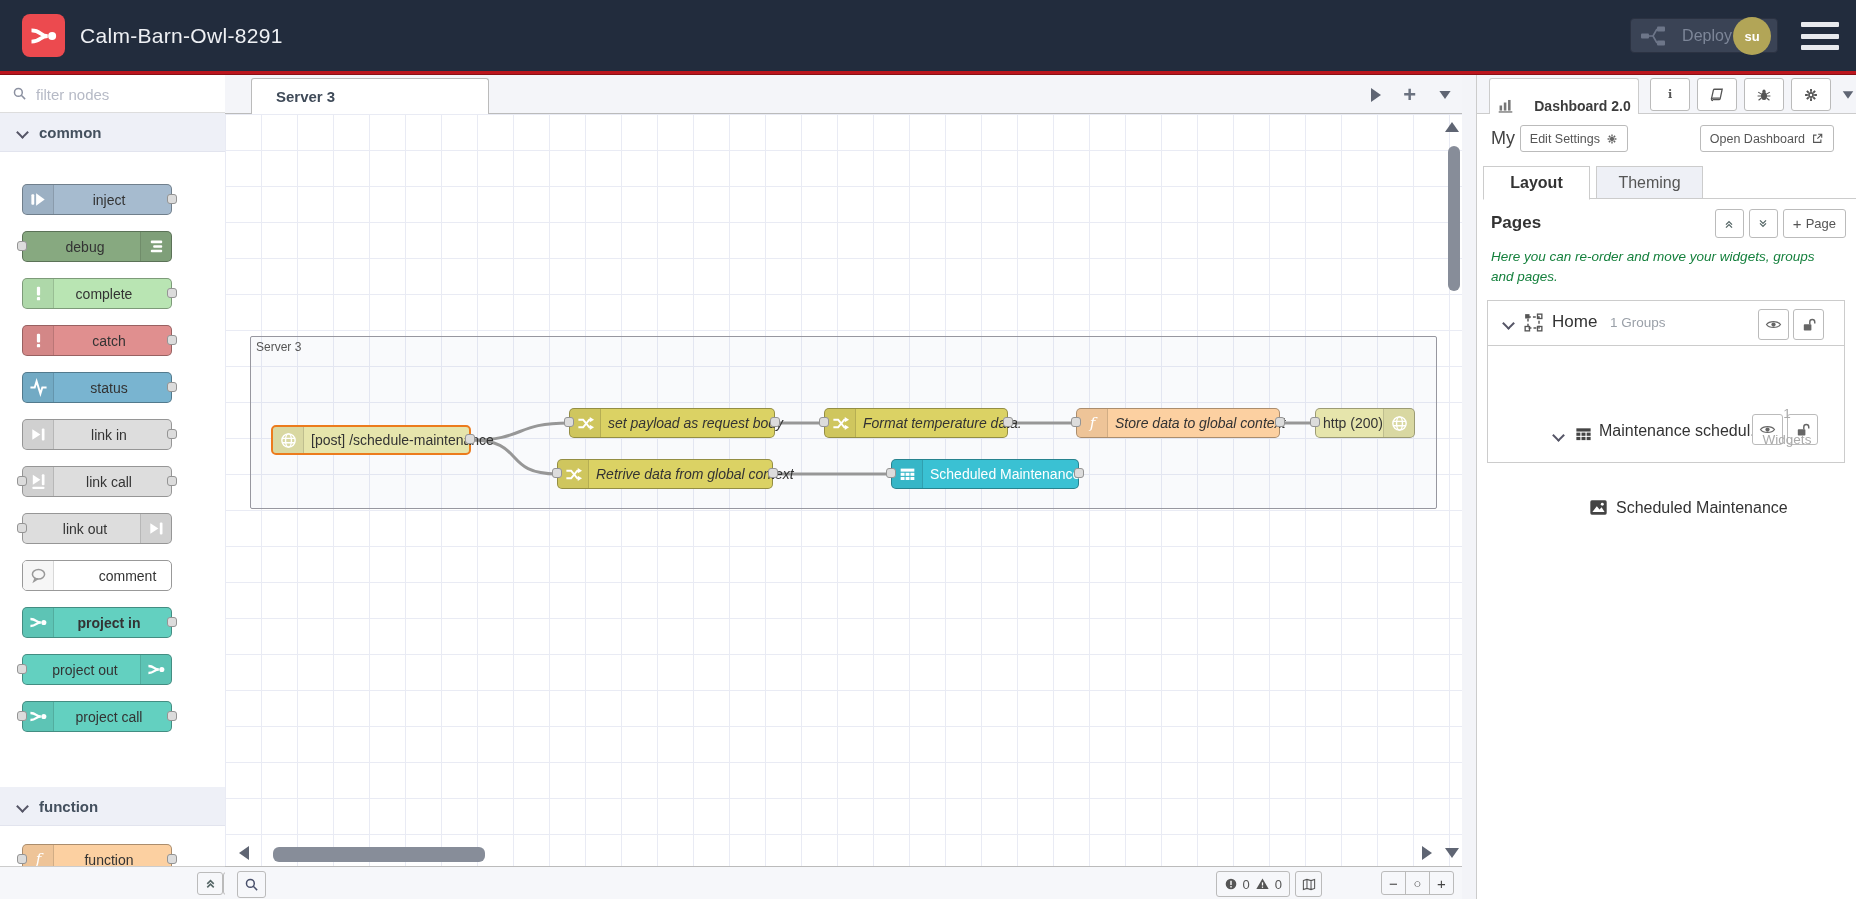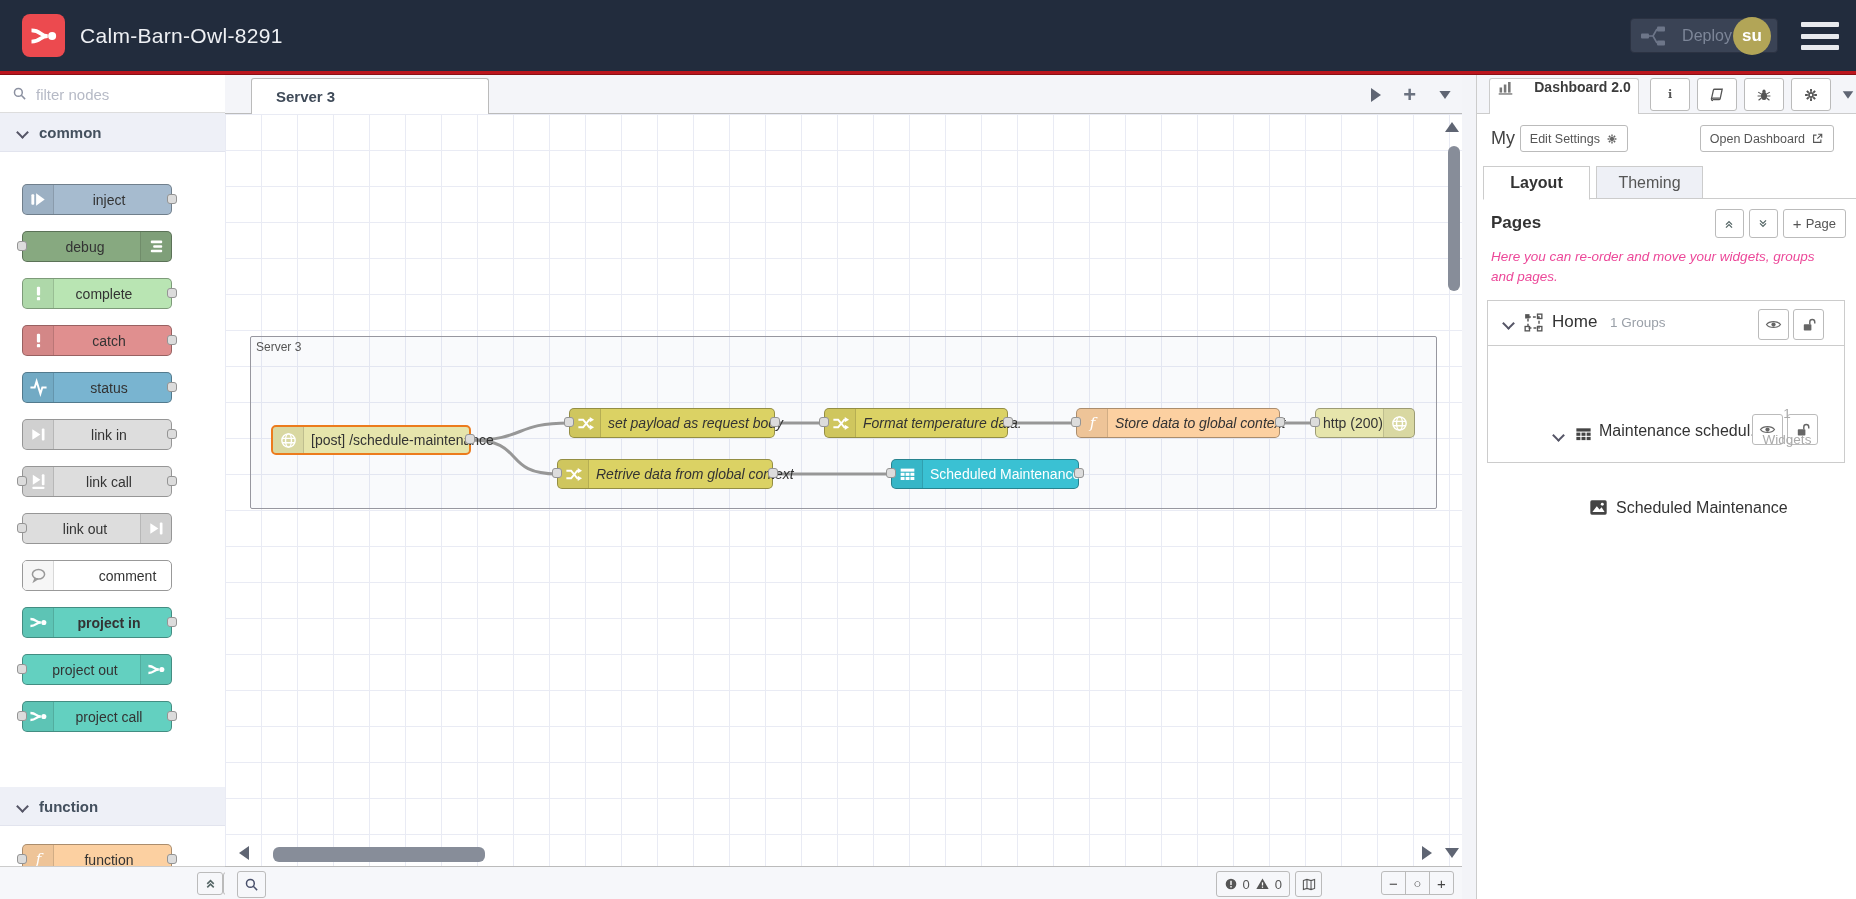--- a/index.html
+++ b/index.html
@@ -11,21 +11,21 @@
   .logo{position:absolute;left:22px;top:14px;width:43px;height:43px;background:#ec4a4f;border-radius:8px;display:flex;align-items:center;justify-content:center;}
   .logo svg{width:30px;height:30px;}
   .hdr-title{position:absolute;left:80px;top:0;height:71px;line-height:71px;color:#eef0f4;font-size:21px;letter-spacing:.3px;}
   .deploy{position:absolute;left:1630px;top:18px;width:148px;height:35px;background:#3a4355;border:1px solid #2b3242;border-radius:4px;display:flex;align-items:center;box-sizing:border-box;}
   .deploy .dicon{margin-left:9px;width:26px;height:22px;}
   .deploy .dlabel{flex:1;text-align:center;color:#7d8698;font-size:16px;}
   .deploy .dsep{width:1px;height:100%;background:#2b3242;}
   .deploy .dcaret{width:28px;display:flex;align-items:center;justify-content:center;}
   .tri{width:0;height:0;display:inline-block;}
   .tri-dn-gray{border-left:6px solid transparent;border-right:6px solid transparent;border-top:7px solid #7d8698;}
-  .avatar{position:absolute;left:1733px;top:17px;width:38px;height:38px;border-radius:50%;background:#b2a557;color:#fff;display:flex;align-items:center;justify-content:center;font-size:17px;font-weight:bold;}
+  .avatar{position:absolute;left:1733px;top:17px;width:38px;height:38px;border-radius:50%;background:#b2a557;color:#fff;display:flex;align-items:center;justify-content:center;font-size:13px;font-weight:bold;}
   .burger{position:absolute;left:1801px;top:22px;width:38px;height:28px;display:flex;flex-direction:column;justify-content:space-between;cursor:pointer;}
   .burger i{display:block;height:5px;background:#e8eaee;border-radius:1px;}
   
   .palette{position:absolute;left:0;top:75px;width:262px;height:824px;background:#fff;border-right:1px solid #bbb;box-sizing:border-box;}
   .pal-search{position:relative;height:37px;border-bottom:1px solid #ddd;}
   .pal-search svg{position:absolute;left:12px;top:11px;width:15px;height:15px;}
   .pal-search input{position:absolute;left:34px;top:4px;width:170px;height:28px;border:none;outline:none;font-size:15px;color:#555;font-family:"Liberation Sans",sans-serif;}
   .pal-search input::placeholder{color:#b6bac6;}
   .pal-cat{height:38px;background:#eef0f7;border-bottom:1px solid #e2e4ee;display:flex;align-items:center;gap:12px;padding-left:18px;font-weight:bold;font-size:15px;color:#44505e;cursor:pointer;}
   .chev{width:7px;height:7px;border-right:2px solid #556;border-bottom:2px solid #556;transform:rotate(45deg);display:inline-block;}
@@ -70,37 +70,37 @@
   .wfoot .sq-btn{position:absolute;}
   .statusbox{position:absolute;right:172px;top:4px;height:24px;border:1px solid #bbb;border-radius:3px;display:flex;align-items:center;gap:5px;padding:0 7px;font-size:13px;color:#555;}
   .mapbtn{right:140px;top:4px;width:25px;height:24px;}
   .zoomgrp{position:absolute;right:8px;top:4px;height:24px;border:1px solid #bbb;border-radius:3px;display:flex;box-sizing:border-box;}
   .zoomgrp span{width:23px;display:flex;align-items:center;justify-content:center;font-size:15px;color:#444;cursor:pointer;}
   .zoomgrp span + span{border-left:1px solid #bbb;}
   
   .splitter{position:absolute;left:1462px;top:75px;width:15px;height:824px;background:#f3f4f8;border-right:1px solid #ccc;box-sizing:border-box;}
   .sidebar{position:absolute;left:1477px;top:75px;width:379px;height:824px;background:#fff;}
   .sb-tabbar{position:absolute;left:0;top:0;width:100%;height:39px;background:#f4f5f9;border-bottom:1px solid #ccc;box-sizing:border-box;}
-  .sb-tab{position:absolute;left:12px;top:3px;bottom:-1px;width:150px;background:#fff;border:1px solid #ccc;border-bottom:none;border-radius:3px 3px 0 0;display:flex;align-items:flex-start;justify-content:center;gap:20px;font-size:14px;font-weight:bold;color:#3c3c3c;box-sizing:border-box;}
+  .sb-tab{position:absolute;left:12px;top:3px;bottom:-1px;width:150px;background:#fff;border:1px solid #ccc;border-bottom:none;border-radius:3px 3px 0 0;display:flex;align-items:flex-end;justify-content:center;gap:20px;font-size:14px;font-weight:bold;color:#3c3c3c;box-sizing:border-box;}
   .sb-tools{position:absolute;left:173px;top:3px;height:33px;display:flex;align-items:center;gap:7px;}
   .sb-tools .sq-btn{width:38px;height:31px;background:#fff;}
   .sb-body{position:absolute;left:0;top:39px;right:0;bottom:0;}
   .dash-row{position:absolute;left:14px;top:10px;right:10px;height:28px;}
   .dash-title{font-size:18px;color:#444;line-height:28px;}
   .mini-btn{position:absolute;top:1px;height:27px;border:1px solid #bbb;border-radius:3px;background:#fff;display:flex;align-items:center;gap:6px;padding:0 9px;font-size:12.5px;color:#555;box-sizing:border-box;cursor:pointer;}
   .lt-tabs{position:absolute;left:6px;top:52px;right:0;height:33px;border-bottom:1px solid #ccc;box-sizing:border-box;}
   .lt-tab{position:absolute;top:0;height:33px;width:107px;display:flex;align-items:center;justify-content:center;font-size:16px;box-sizing:border-box;cursor:pointer;}
   .lt-tab.active{left:0;background:#fff;border:1px solid #ccc;border-bottom:1px solid #fff;font-weight:bold;color:#333;height:34px;z-index:2;}
   .lt-tab.idle{left:113px;background:#eef0f6;border:1px solid #ccc;color:#555;}
   .pages-row{position:absolute;left:14px;top:95px;right:10px;height:28px;}
   .pages-title{font-size:17px;font-weight:bold;color:#333;line-height:28px;}
   .pages-btns{position:absolute;right:0;top:0;display:flex;gap:5px;}
   .pages-btns .sq-btn{width:27px;height:27px;background:#fff;}
   .pages-btns .pagebtn{width:auto;padding:0 9px;font-size:13px;color:#555;gap:4px;}
-  .sb-desc{position:absolute;left:14px;top:133px;width:345px;font-size:13.5px;font-style:italic;color:#ec4899;line-height:1.45;}
+  .sb-desc{position:absolute;left:14px;top:133px;width:345px;font-size:13.5px;font-style:italic;color:#15803d;line-height:1.45;}
   .tree{position:absolute;left:10px;top:186px;width:358px;height:163px;border:1px solid #ccc;box-sizing:border-box;background:#fff;}
   .tree-row-home{position:relative;height:45px;border-bottom:1px solid #ccc;box-sizing:border-box;}
   .tree-ic{display:inline-flex;width:19px;height:19px;}
   .tree-ic svg{width:100%;height:100%;}
   .tr-btns{position:absolute;display:flex;gap:4px;z-index:1;}
   .tr-btns .sq-btn{width:29px;height:29px;background:#fff;}
   .t-home-chev{position:absolute;left:16px;top:18px;}
   .t-home-ic{position:absolute;left:36px;top:12px;}
   .t-home-lbl{position:absolute;left:64px;top:11px;font-size:17px;color:#333;}
   .t-home-meta{position:absolute;left:122px;top:14px;font-size:13.5px;color:#9aa0a8;}

